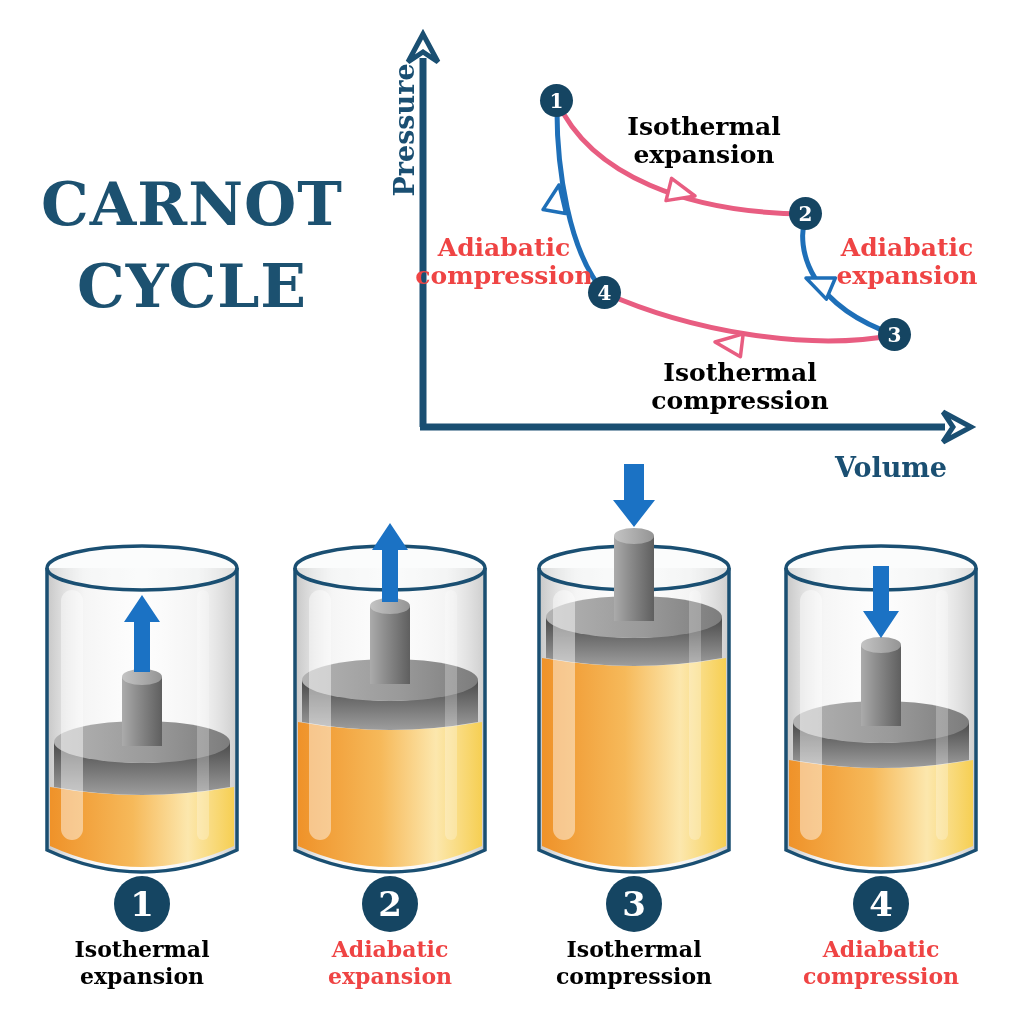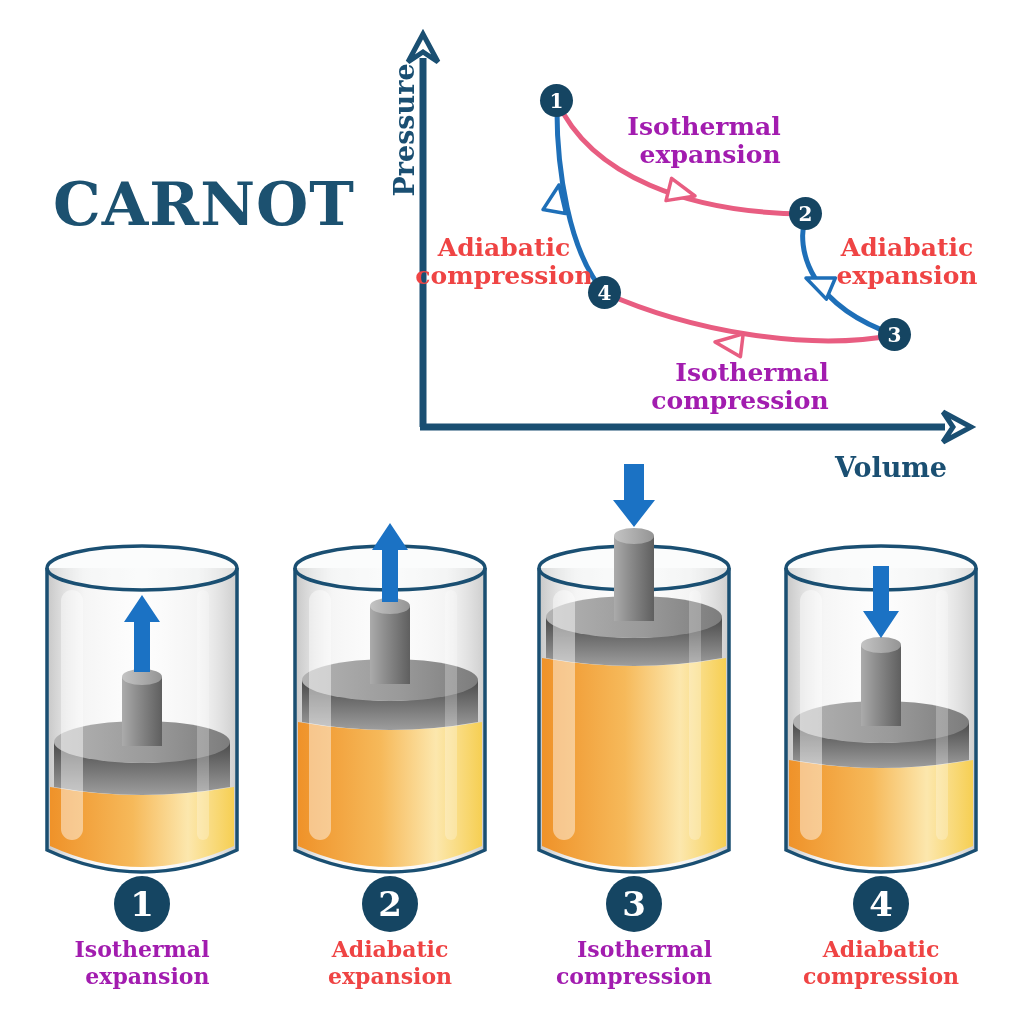--- a/index.html
+++ b/index.html
@@ -1,23 +1,23 @@
 <!DOCTYPE html>
 <html><head>
 <meta charset="utf-8">
 <style>
   html,body{margin:0;padding:0;background:#fff;}
   .canvas{position:relative;width:1024px;height:1024px;background:#ffffff;overflow:hidden;
           font-family:"DejaVu Serif","Liberation Serif",serif;font-weight:700;}
   .abs{position:absolute;}
   .ctr{transform:translate(-50%,0);text-align:center;}
-  .title{left:204px;top:163px;font-size:60px;line-height:82px;color:#1c5170;letter-spacing:1px;white-space:nowrap;}
+  .title{left:192px;top:163px;font-size:60px;line-height:82px;color:#1c5170;letter-spacing:1px;white-space:nowrap;}
   .axis-label{color:#1a4f72;font-size:27px;white-space:nowrap;}
   .proc-label{font-size:25px;line-height:28px;white-space:nowrap;}
-  .pink{color:#a21caf;text-align:right;}
+  .pink{color:#000000;}
   .blue{color:#ef4444;}
   .chart-badge{width:33px;height:33px;border-radius:50%;background:#154562;color:#fff;
                display:flex;align-items:center;justify-content:center;font-size:20px;}
   .stage-badge{width:56px;height:56px;border-radius:50%;background:#154562;color:#fff;
                display:flex;align-items:center;justify-content:center;font-size:34px;}
   .stage-caption{font-size:22px;line-height:27px;white-space:nowrap;}
   svg{position:absolute;left:0;top:0;}
   .cyl{left:auto;top:auto;}
 </style>
 </head>
@@ -143,20 +143,21 @@
     </g>
     <rect x="24" y="140" width="22" height="250" rx="11" fill="#ffffff" opacity="0.45"></rect>
     <rect x="160" y="140" width="12" height="250" rx="6" fill="#ffffff" opacity="0.25"></rect>
     <ellipse cx="105" cy="118" rx="95" ry="22" fill="#f4f6f7" fill-opacity="0.35" stroke="#1a4f72" stroke-width="3.5"></ellipse>
     <path d="M10,118 L10,400 Q105,444 200,400 L200,118" fill="none" stroke="#1a4f72" stroke-width="3.5"></path>
     <path d="M105,188 L87,161 L97,161 L97,116 L113,116 L113,161 L123,161 Z" fill="#1b72c4"></path>
   </svg>
 
   <div class="abs ctr title">
     <div>CARNOT</div>
+    <div>CYCLE</div>
   </div>
 
   <div class="abs axis-label" style="left:404px;top:130px;transform:translate(-50%,-50%) rotate(-90deg);">Pressure</div>
   <div class="abs axis-label" style="left:891px;top:467px;transform:translate(-50%,-50%);">Volume</div>
 
   <div class="abs ctr proc-label pink" style="left:704px;top:113px;">
     <div>Isothermal</div>
     <div>expansion</div>
   </div>
   <div class="abs ctr proc-label blue" style="left:907px;top:234px;">

